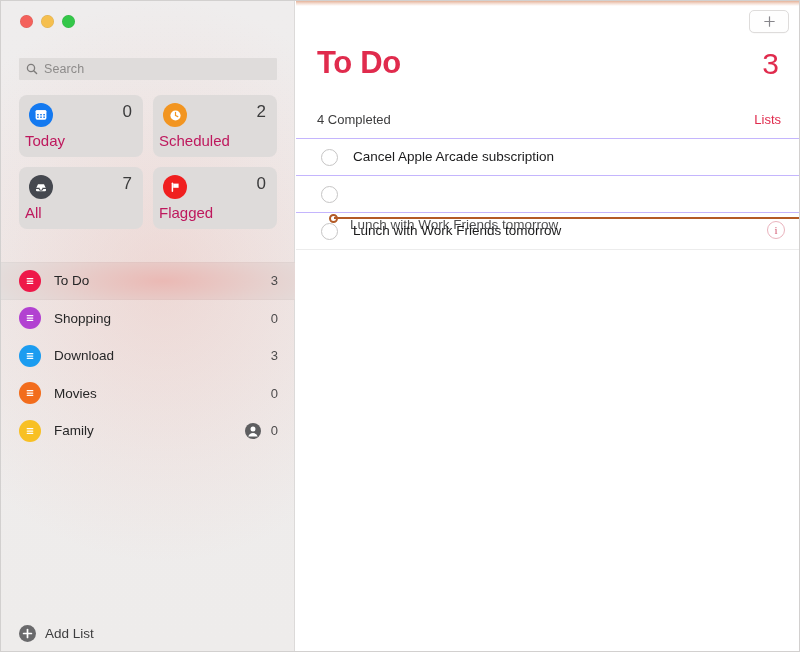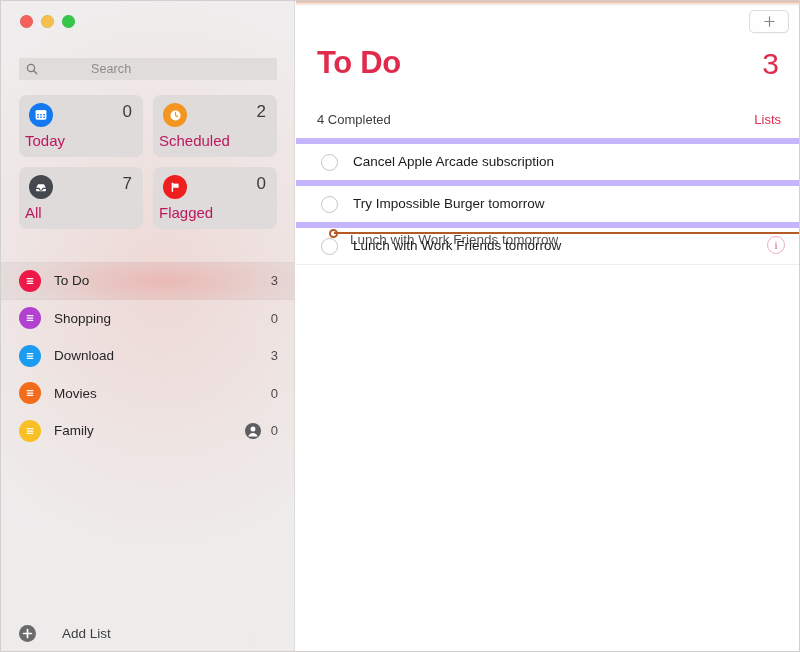--- a/index.html
+++ b/index.html
@@ -54,21 +54,20 @@
   #search-field {
     position: absolute;
     left: 18px; top: 57px;
     width: 258px; height: 22px;
     border-radius: 1px;
     background: #dfdcdb;
     display: flex;
     align-items: center;
     padding: 0 7px;
     box-sizing: border-box;
-    gap: 47px;
   }
   #search-field .mag { flex: 0 0 auto; margin-right: 6px; display:flex; }
   #search-input-text {
     font-size: 12.5px;
     color: #8d8b8a;
     letter-spacing: .1px;
   }
 
   
   #smart-grid {
@@ -158,21 +157,21 @@
     min-width: 8px;
     text-align: right;
   }
 
   
   #add-list {
     position: absolute;
     left: 18px; bottom: 11px;
     display: flex;
     align-items: center;
-    gap: 26px;
+    gap: 9px;
   }
   #add-list .label {
     font-size: 13.5px;
     color: #3e3e3f;
   }
 
   
   #content {
     position: absolute;
     left: 295px; top: 0;
@@ -239,21 +238,21 @@
   
   #reminders {
     position: absolute;
     left: 0; top: 137px;
     width: 505px;
   }
   .reminder-row {
     position: relative;
     box-sizing: border-box;
     padding: 0 0 0 25px;
-    border-top: 6px solid #c4b5fd;
+    border-top: 1px solid #c4b5fd;
   }
   .reminder-row:last-child { border-bottom: 1px solid #ececec; }
   .reminder-inner {
     position: relative;
     display: flex;
     align-items: flex-start;
     padding: 9px 0 9px 0;
   }
   .checkbox {
     width: 17px; height: 17px;
@@ -546,23 +545,20 @@
           <div class="checkbox"></div>
           <div class="reminder-text-wrap">
             <div class="reminder-title">Cancel Apple Arcade subscription</div>
           </div>
         </div>
       </div>
 
       <div class="reminder-row">
         <div class="reminder-inner">
           <div class="checkbox"></div>
-          <div class="reminder-text-wrap">
-            <div class="reminder-title">Try Impossible Burger tomorrow</div>
-          </div>
         </div>
       </div>
 
       <div class="reminder-row" style="position:relative;">
         <div id="drop-indicator">
           <div class="drop-knob"></div>
           <div class="drop-line"></div>
         </div>
         <div class="reminder-inner">
           <div class="checkbox"></div>

